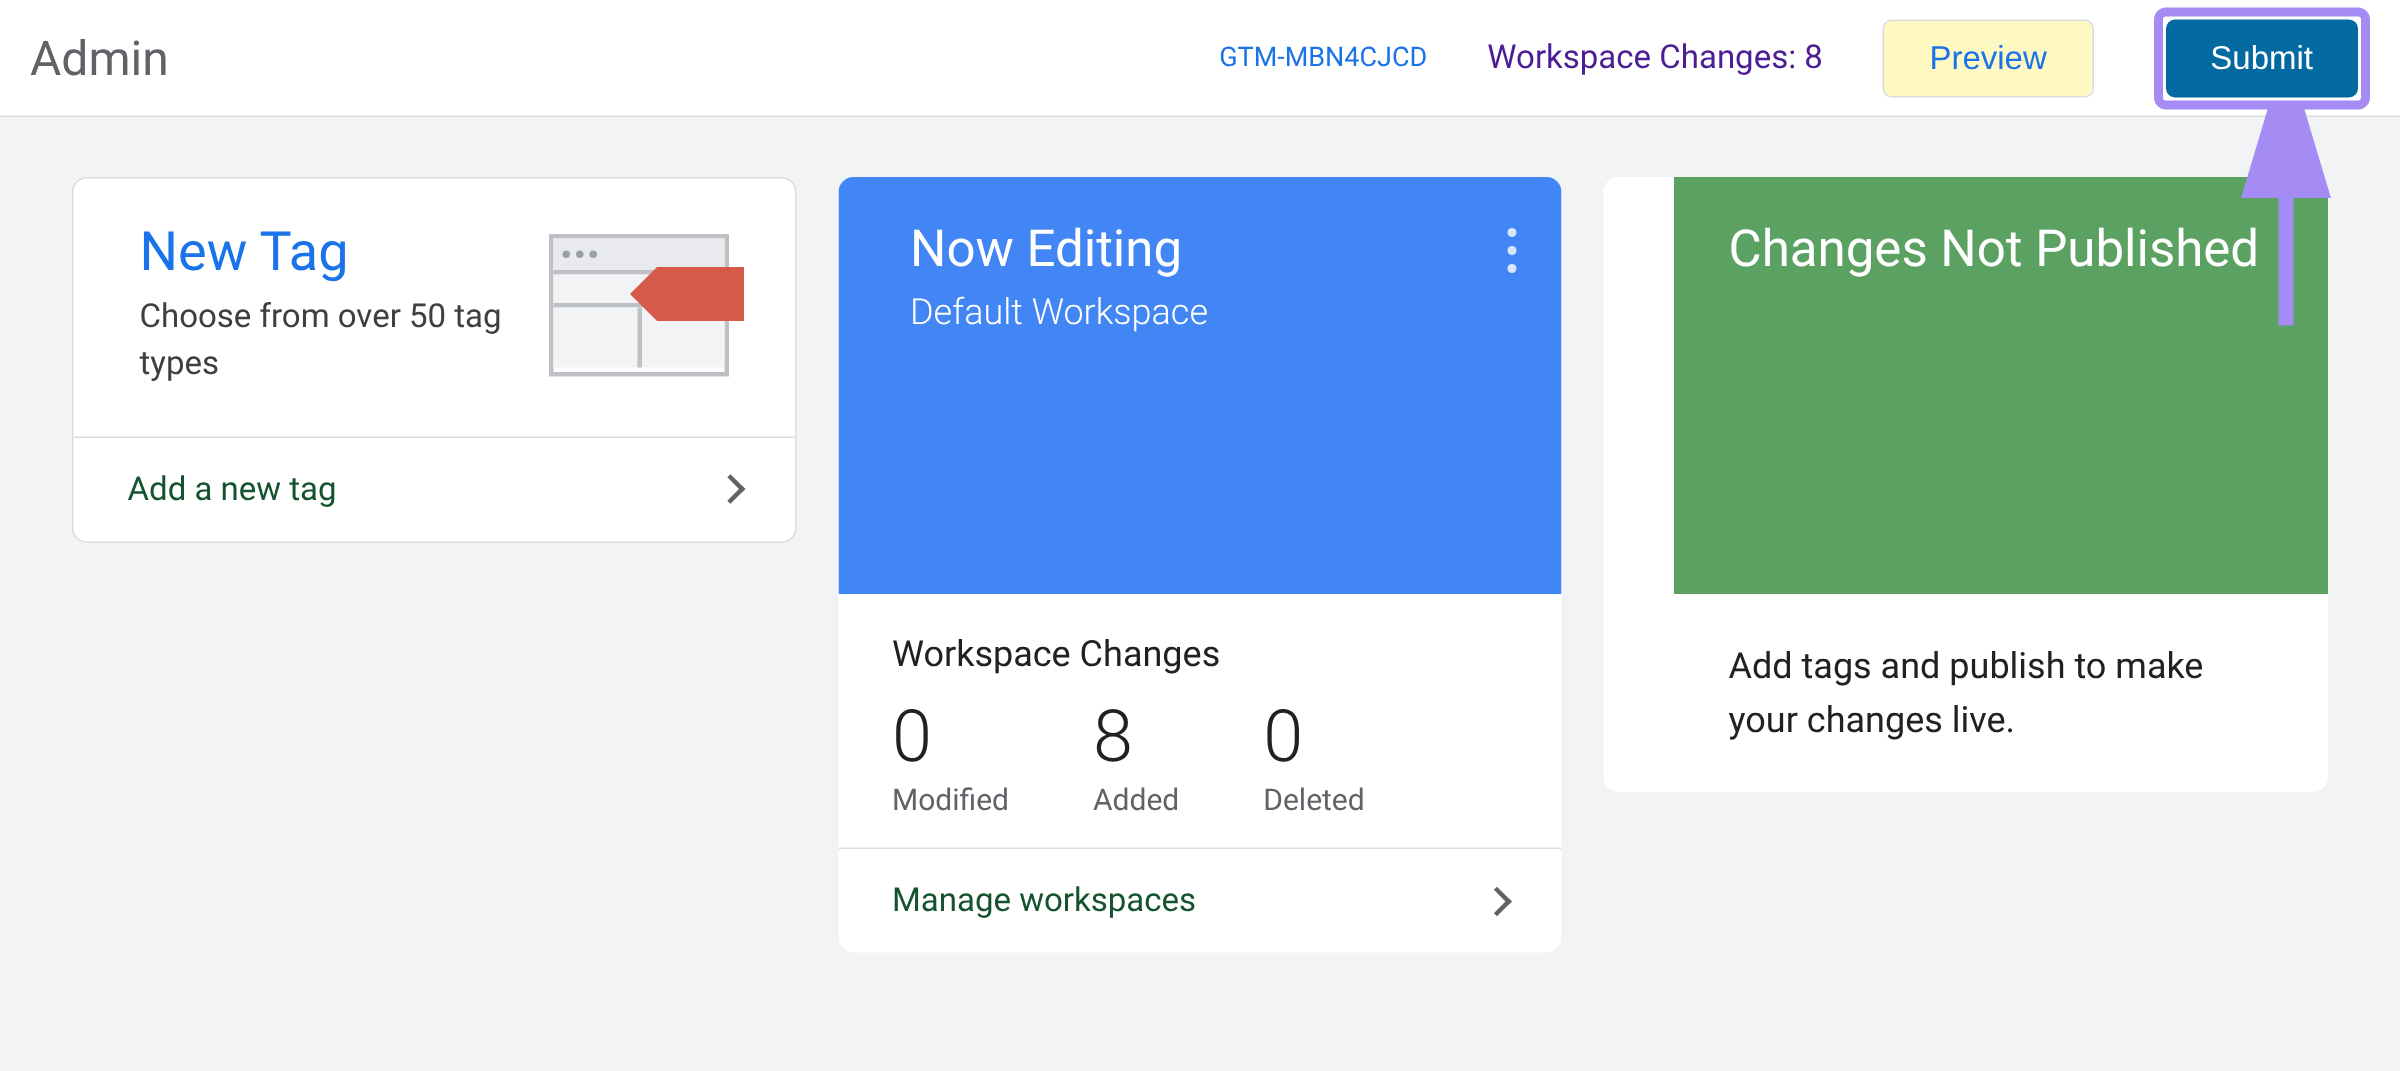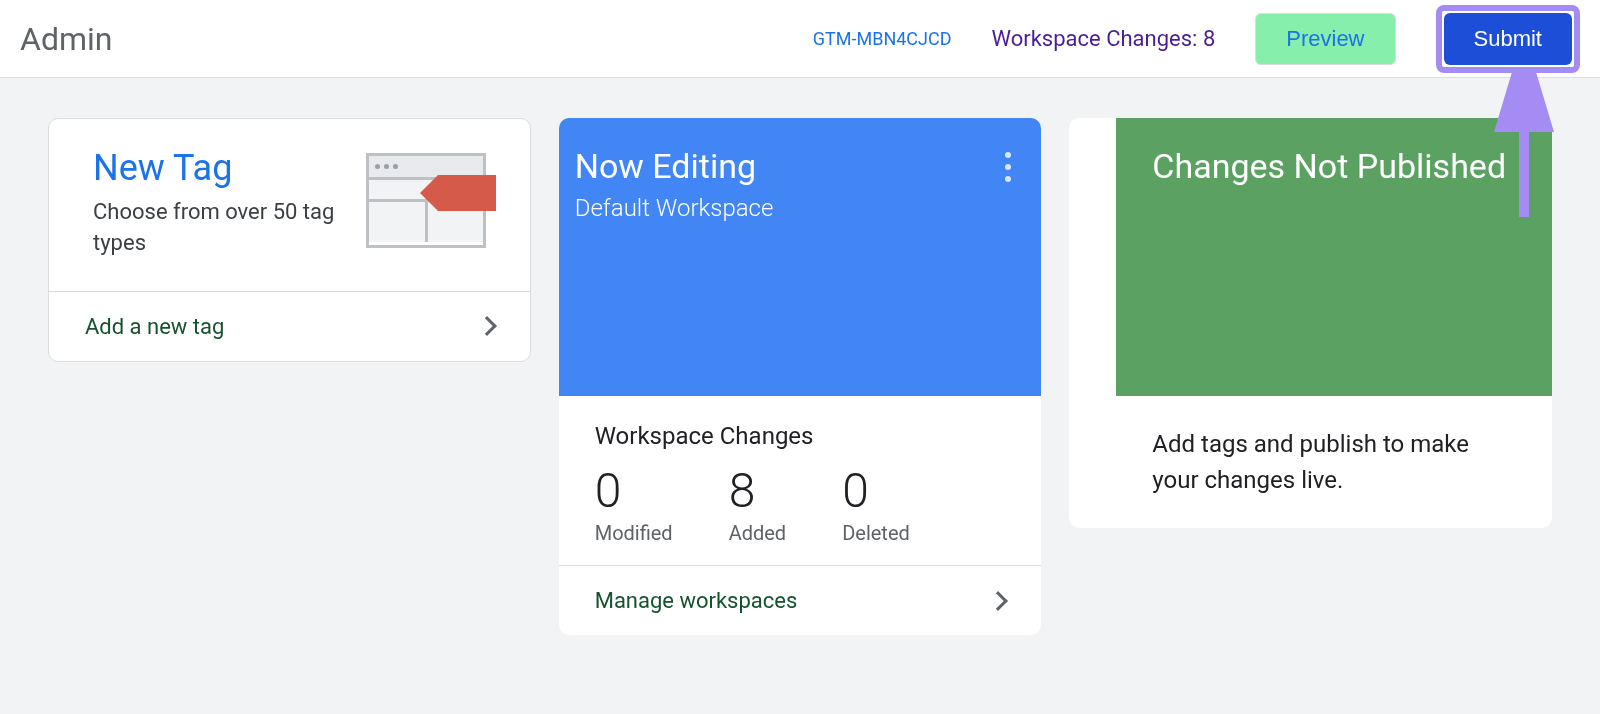--- a/index.html
+++ b/index.html
@@ -43,26 +43,26 @@
       padding: 0 30px;
       border-radius: 6px;
       font-size: 22px;
       font-weight: 500;
       cursor: pointer;
       display: inline-flex;
       align-items: center;
       justify-content: center;
     }
     .btn-outline {
-      background: #86efac;
+      background: #fef9c3;
       border: 1px solid #dadce0;
       color: #1a73e8;
     }
     .btn-primary {
-      background: #1d4ed8;
+      background: #0369a1;
       border: none;
       color: #fff;
     }
     .submit-highlight {
       border: 6px solid #a58cf5;
       border-radius: 8px;
       padding: 2px;
     }
     .content {
       padding: 40px 48px;
@@ -101,21 +101,21 @@
       justify-content: space-between;
       cursor: pointer;
     }
     .card-footer-link { color: #14532d; font-size: 22px; }
     .chevron {
       width: 14px; height: 14px;
       border-right: 3px solid #5f6368;
       border-bottom: 3px solid #5f6368;
       transform: rotate(-45deg);
     }
-    .newtag-body { display: flex; justify-content: space-between; align-items: flex-start; min-height: 150px; padding-left: 44px; }
+    .newtag-body { display: flex; justify-content: space-between; align-items: center; min-height: 150px; padding-left: 44px; }
     .tag-icon-box { position: relative; width: 140px; height: 100px; margin-top: 6px; }
     .browser-frame {
       position: absolute; left: 0; top: 0;
       width: 120px; height: 95px;
       border: 3px solid #bdc1c6;
       background: #fff;
     }
     .browser-top {
       height: 24px; border-bottom: 3px solid #bdc1c6;
       background: #e8eaed;
@@ -135,21 +135,21 @@
       content: '';
       position: absolute; left: -18px; top: 0;
       border-top: 18px solid transparent;
       border-bottom: 18px solid transparent;
       border-right: 18px solid #d65a4a;
     }
     .editing-card { border: none; }
     .editing-top {
       background: #4285f4;
       color: #fff;
-      padding: 28px 16px;
+      padding: 28px 48px;
       height: 278px;
       position: relative;
     }
     .editing-title { font-size: 34px; font-weight: 400; margin-bottom: 8px; }
     .editing-sub { font-size: 24px; font-weight: 300; }
     .menu-dots {
       position: absolute; right: 30px; top: 34px;
       display: flex; flex-direction: column; gap: 6px;
       cursor: pointer;
     }

